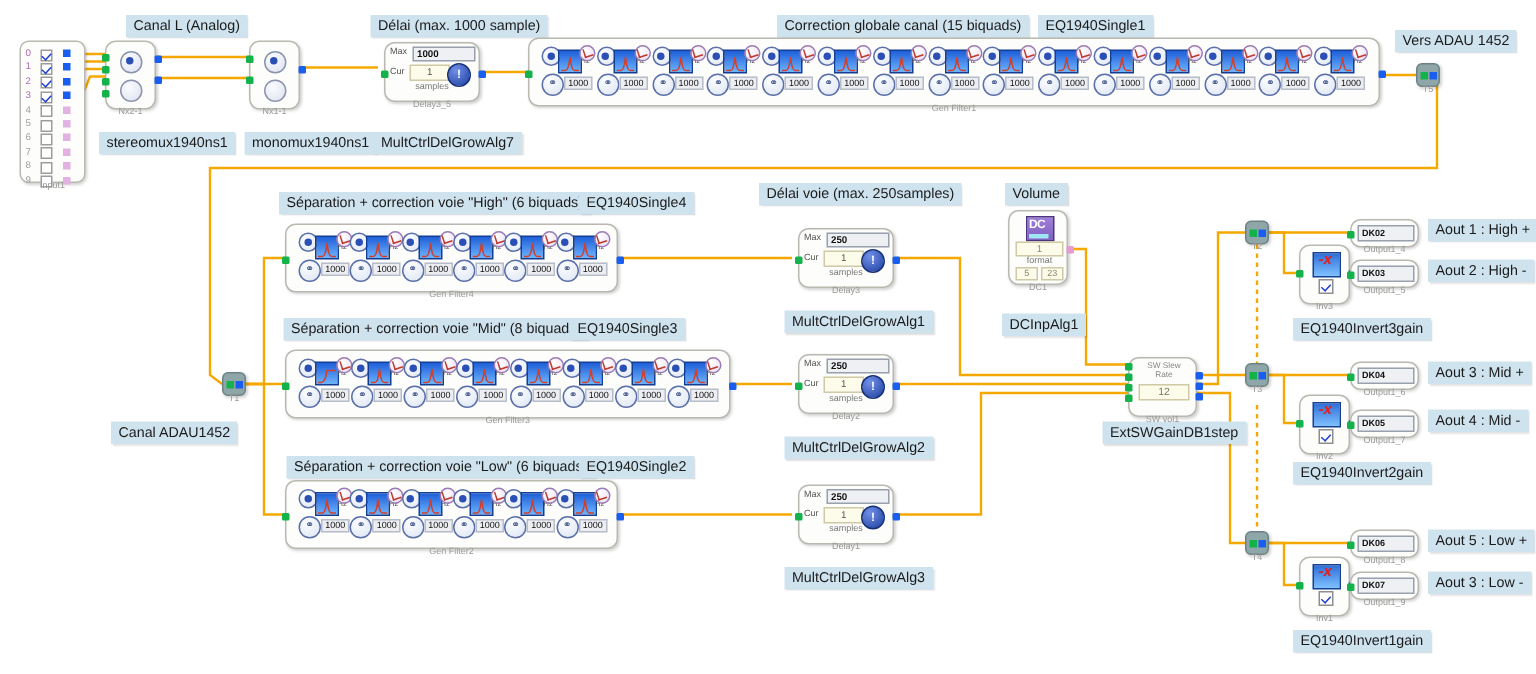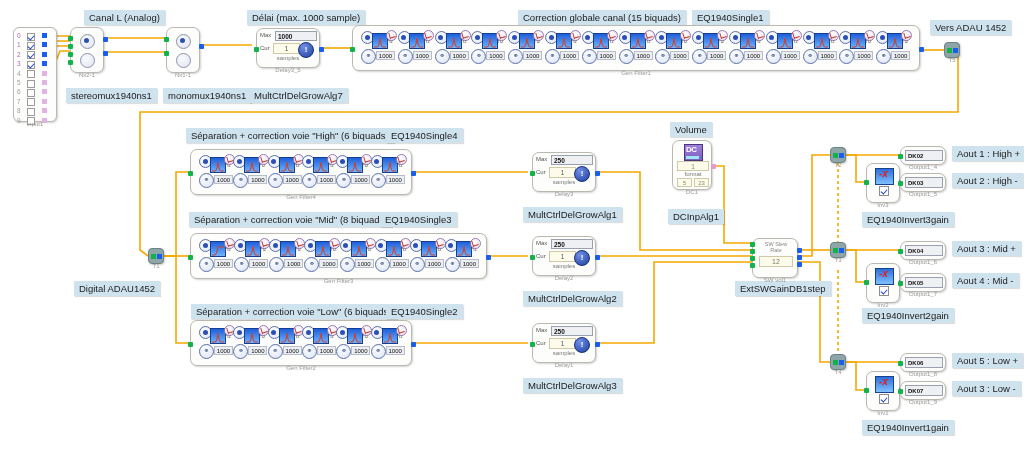--- a/index.html
+++ b/index.html
@@ -479,22 +479,23 @@
     <span class="p2"></span>
     <div class="nlabel">T5</div>
   </div>
 
   <div class="cap" style="left:186px;top:128px">Séparation + correction voie "High" (6 biquads)</div>
   <div class="cap" style="left:386px;top:128px">EQ1940Single4</div>
   <div class="cap" style="left:189px;top:212px">Séparation + correction voie "Mid" (8 biquads)</div>
   <div class="cap" style="left:380px;top:212px">EQ1940Single3</div>
   <div class="cap" style="left:191px;top:304px">Séparation + correction voie "Low" (6 biquads)</div>
   <div class="cap" style="left:386px;top:304px">EQ1940Single2</div>
+  <div class="cap" style="left:506px;top:122px">Délai voie (max. 250samples)</div>
   <div class="cap" style="left:670px;top:122px">Volume</div>
-  <div class="cap" style="left:74px;top:281px">Digital ADAU1452</div>
+  <div class="cap" style="left:74px;top:281px">Canal ADAU1452</div>
   <div class="cap" style="left:523px;top:207px">MultCtrlDelGrowAlg1</div>
   <div class="cap" style="left:523px;top:291px">MultCtrlDelGrowAlg2</div>
   <div class="cap" style="left:523px;top:378px">MultCtrlDelGrowAlg3</div>
   <div class="cap" style="left:668px;top:209px">DCInpAlg1</div>
   <div class="cap" style="left:735px;top:281px">ExtSWGainDB1step</div>
   <div class="cap" style="left:862px;top:212px">EQ1940Invert3gain</div>
   <div class="cap" style="left:862px;top:308px">EQ1940Invert2gain</div>
   <div class="cap" style="left:862px;top:420px">EQ1940Invert1gain</div>
 
   <div class="node tnode" style="left:148px;top:248px">

